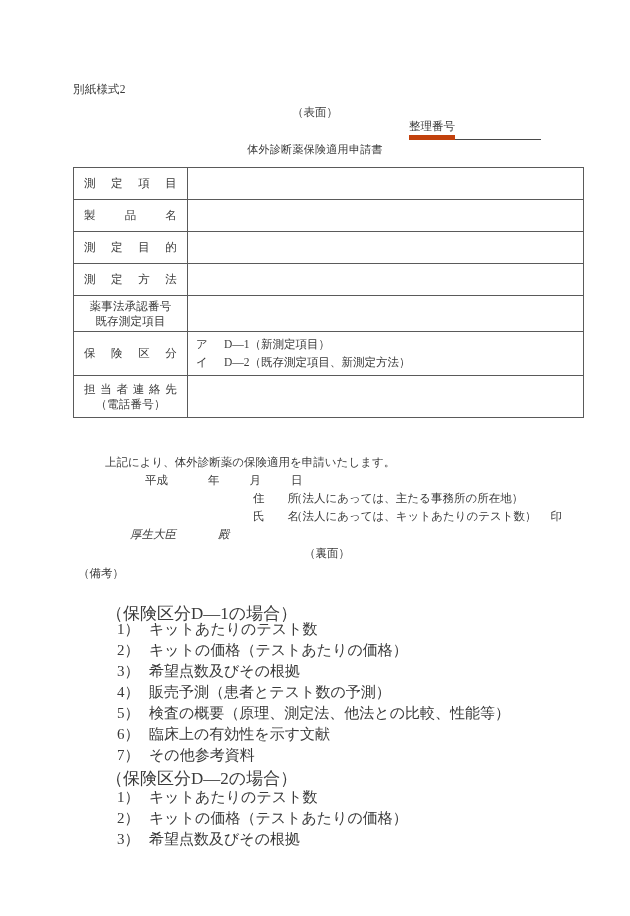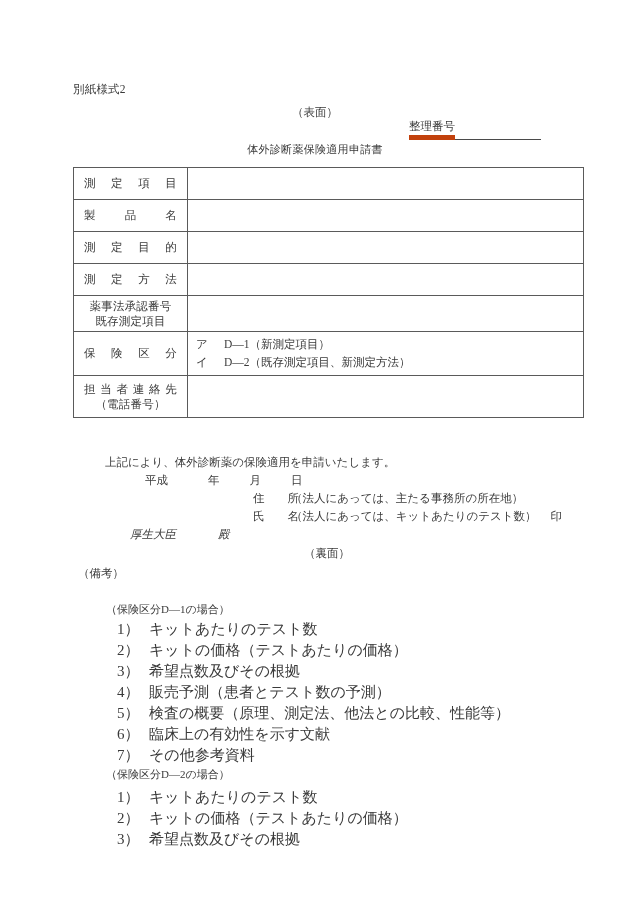--- a/index.html
+++ b/index.html
@@ -162,21 +162,21 @@
     top: 566px;
     font-size: 11.5px;
   }
   #notes-intro {
     left: 95px;
     top: 584px;
     font-size: 11.5px;
   }
   .notes-group-title {
     position: absolute;
-    font-size: 11px;
+    font-size: 17px;
     left: 106px;
   }
   .notes-item {
     position: absolute;
     font-size: 15px;
     left: 117px;
   }
   .item-num {
     display: inline-block;
     width: 32px;

